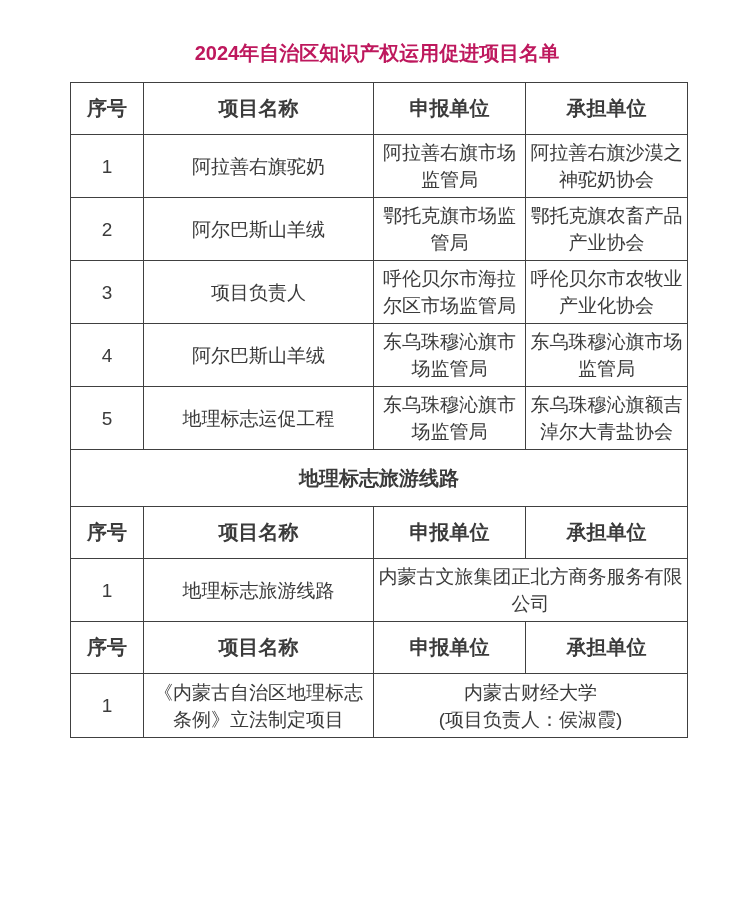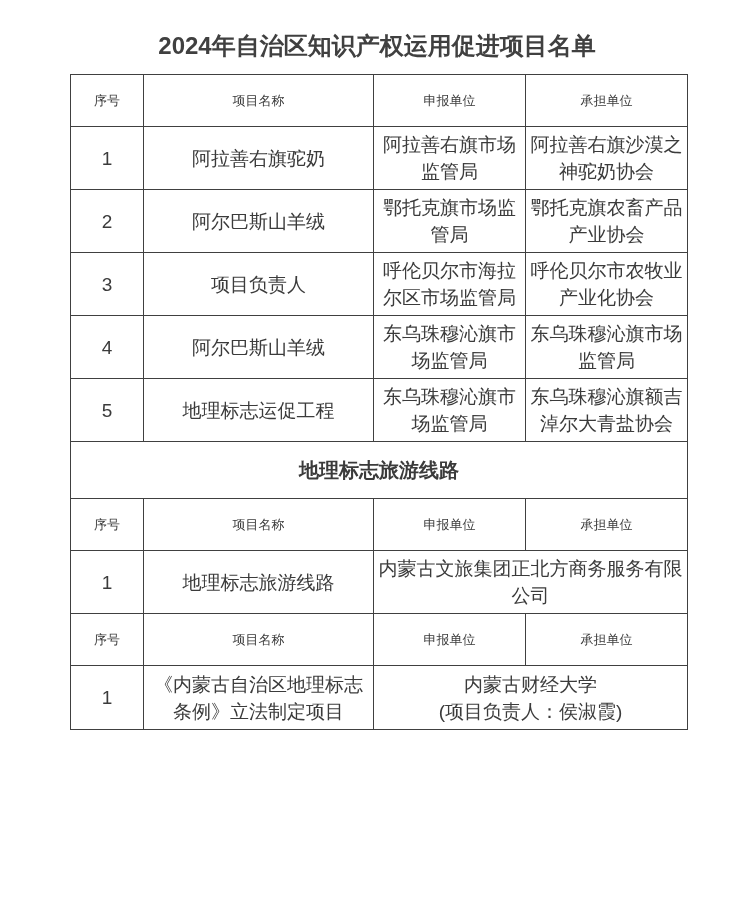--- a/index.html
+++ b/index.html
@@ -8,26 +8,26 @@
     background: #ffffff;
   }
   body {
     width: 754px;
     height: 921px;
     font-family: "Liberation Sans", "DejaVu Sans", sans-serif;
     color: #3a3a3a;
     overflow: hidden;
   }
   .doc-title {
-    padding-top: 25px;
+    padding-top: 33px;
     text-align: center;
-    font-size: 24px;
+    font-size: 20px;
     font-weight: 700;
     line-height: 41px;
-    color: #404040;
+    color: #be185d;
   }
   table.gi-table {
     margin: 8px 0 0 70px;
     width: 617px;
     border-collapse: collapse;
     table-layout: fixed;
   }
   table.gi-table td, table.gi-table th {
     border: 1px solid #404040;
     text-align: center;
@@ -39,22 +39,22 @@
     font-weight: 400;
     word-break: break-all;
   }
   tr.section-row { height: 57px; }
   tr.section-row td {
     font-weight: 700;
     font-size: 20px;
   }
   tr.header-row { height: 52px; }
   tr.header-row th {
-    font-weight: 400;
-    font-size: 13px;
+    font-weight: 700;
+    font-size: 20px;
   }
   tr.data-row { height: 63px; }
   tr.last-row { height: 64px; }
 </style>
 </head>
 <body>
 
 <div class="doc-title">
   <div>2024年自治区知识产权运用促进项目名单</div>
 </div>

